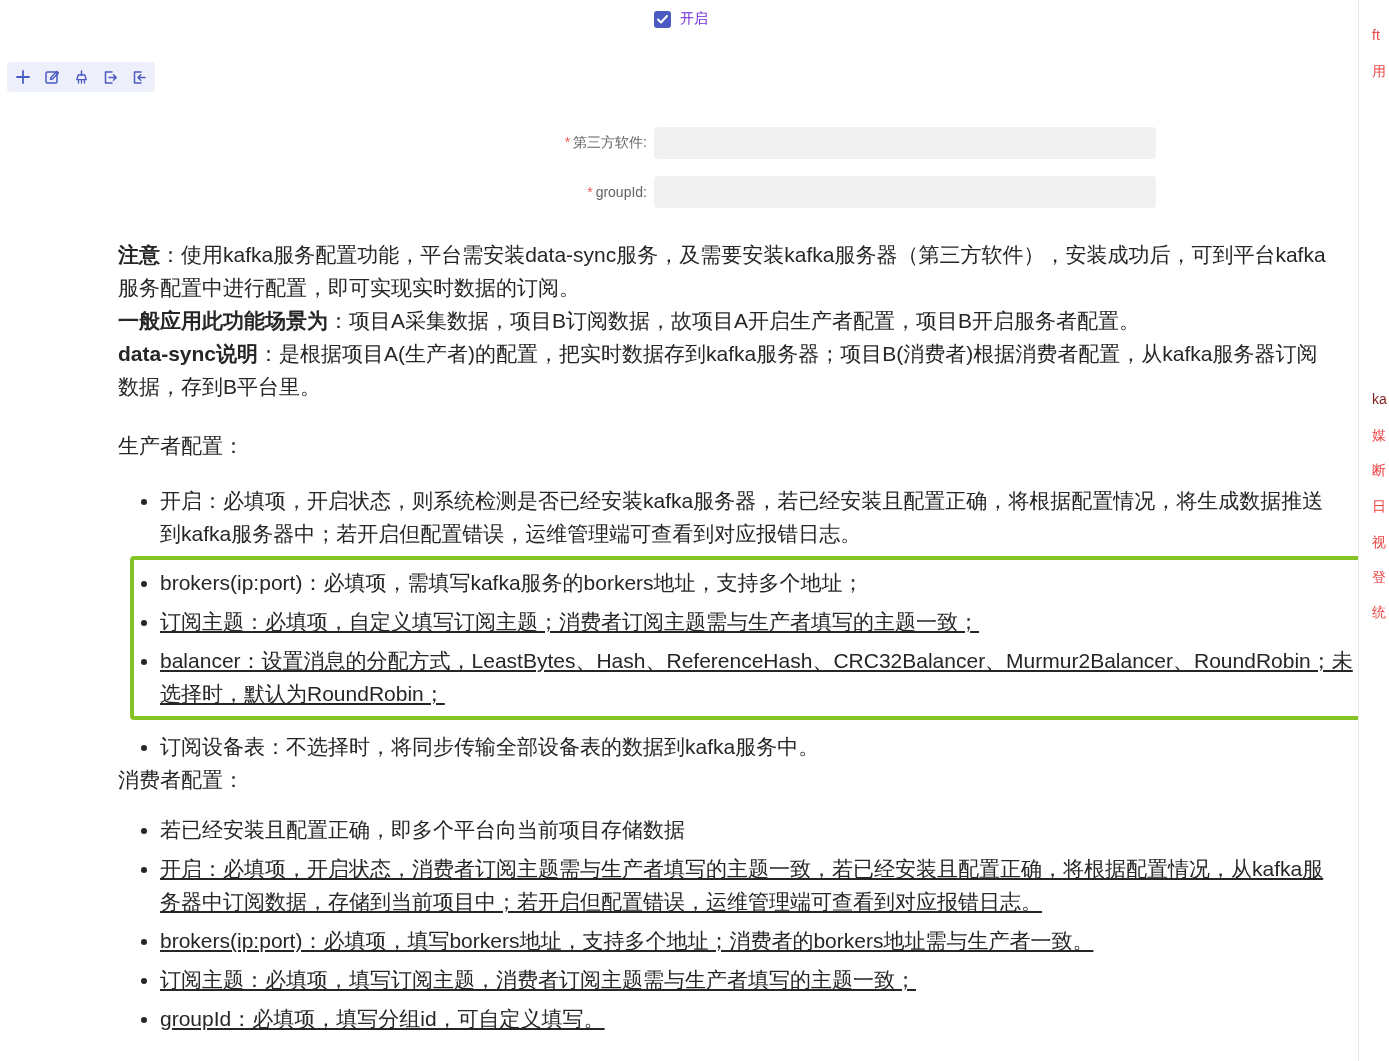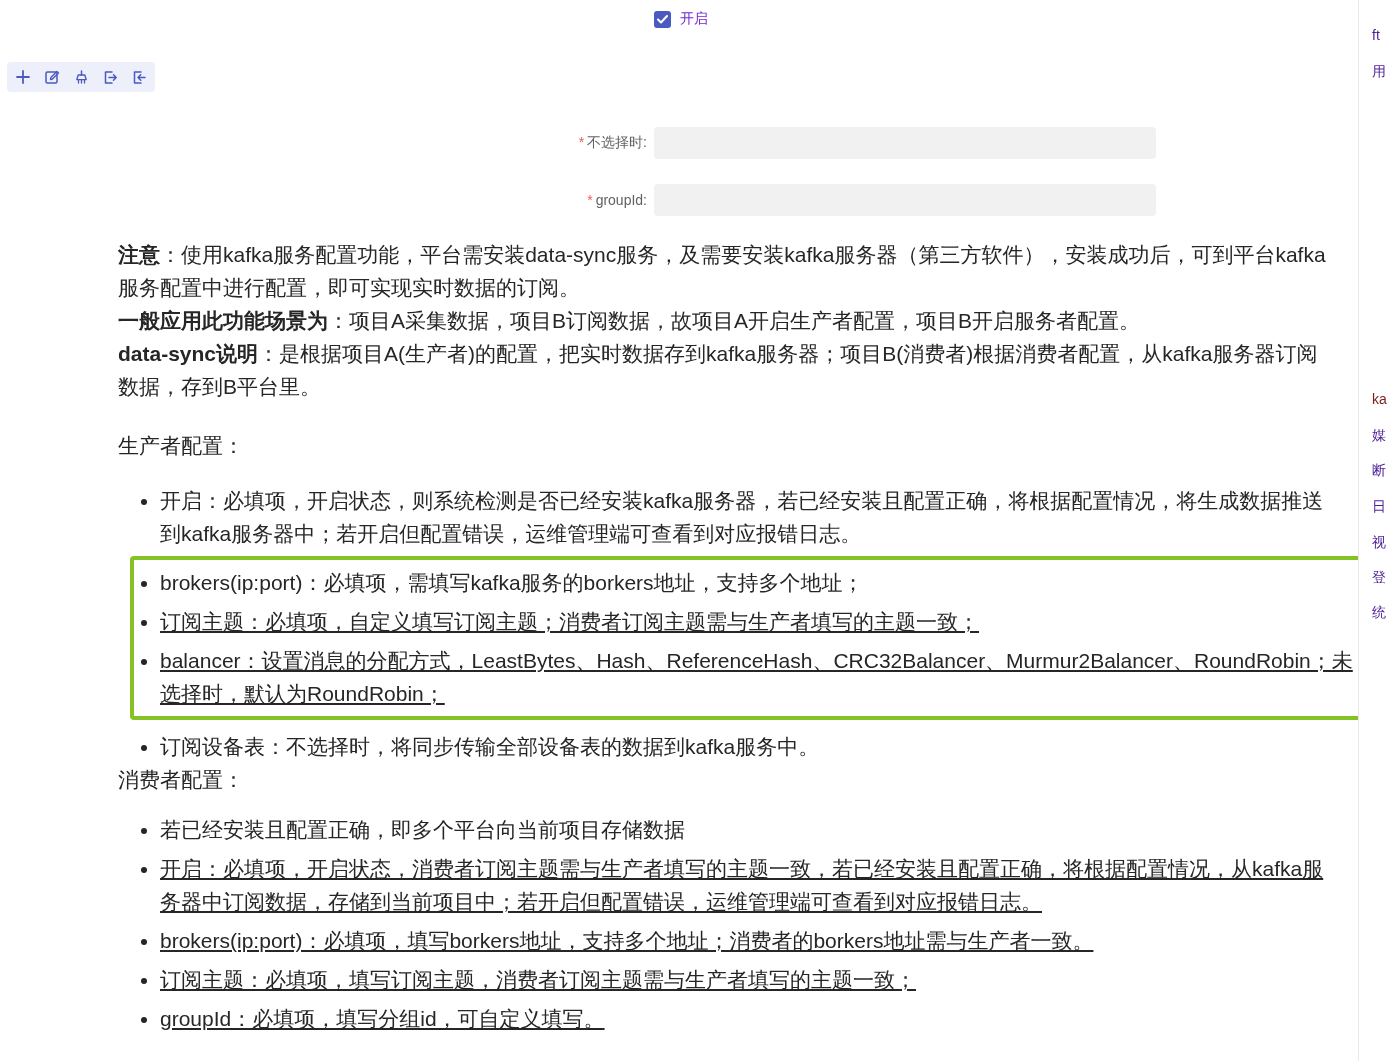--- a/index.html
+++ b/index.html
@@ -63,21 +63,21 @@
   ul.single { margin-top:10px; }
   .sec-head2 { margin-top:27px; }
   ul.consumer { margin-top:17px; }
 
   
   .toc {
     position:absolute; top:0; right:0; width:31px; height:1061px;
     border-left:1px solid #e8e8e8; background:#fff;
   }
   .toc-item {
-    position:absolute; left:13px; font-size:14px; color:#4c1d95;
+    position:absolute; left:13px; font-size:14px; color:#ef4444;
     white-space:nowrap; cursor:pointer;
   }
   .toc-item.active { color:#7f1d1d; }
 </style>
 </head>
 <body>
 
 <div class="frm-row" style="top:10px;">
   <div class="frm-label"></div>
   <div class="frm-ctrl">
@@ -124,28 +124,28 @@
             <path d="M10 3H3.5v11H10" fill="none" stroke="#4b5ac1" stroke-width="1.5" stroke-linecap="round" stroke-linejoin="round"></path>
             <path d="M14 8.5H7M9.7 5.8L7 8.5l2.7 2.7" fill="none" stroke="#4b5ac1" stroke-width="1.5" stroke-linecap="round" stroke-linejoin="round"></path>
           </svg>
       </span>
     </div>
   </div>
 </div>
 
 <div class="frm-row" style="top:127px;">
   <div class="frm-label">
-    <span class="req">*</span><span>不选择时:</span>
+    <span class="req">*</span><span>第三方软件:</span>
   </div>
   <div class="frm-ctrl">
     <input class="txt-input" type="text" value="" style="">
   </div>
 </div>
 
-<div class="frm-row" style="top:184px;">
+<div class="frm-row" style="top:176px;">
   <div class="frm-label">
     <span class="req">*</span><span>groupId:</span>
   </div>
   <div class="frm-ctrl">
     <input class="txt-input" type="text" value="" style="">
   </div>
 </div>
 
 <div class="doc">
   <p><b>注意</b><span>：使用kafka服务配置功能，平台需安装data-sync服务，及需要安装kafka服务器（第三方软件），安装成功后，可到平台kafka服务配置中进行配置，即可实现实时数据的订阅。</span></p>

